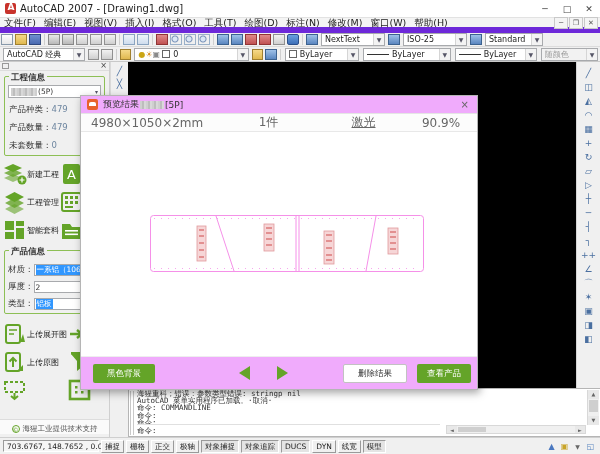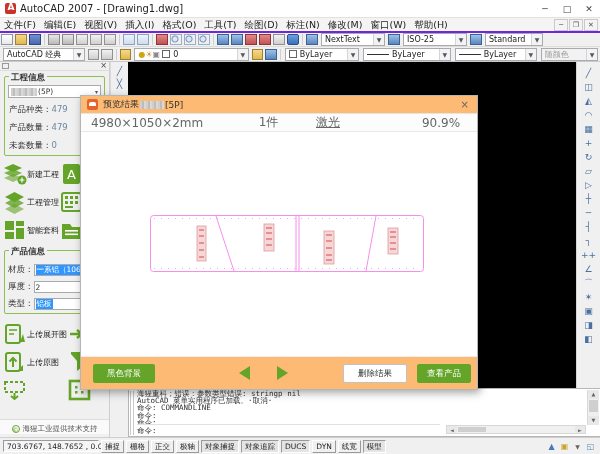--- a/index.html
+++ b/index.html
@@ -4,21 +4,21 @@
 <style>
   * { margin:0; padding:0; box-sizing:border-box; }
   html,body { width:600px; height:454px; overflow:hidden; font-family:"DejaVu Sans","Liberation Sans",sans-serif; background:#f0f0f0; }
 
   
   #titlebar { position:absolute; left:0; top:0; width:600px; height:18px; background:#ffffff; border-bottom:1px solid #e2e2e2; display:flex; align-items:center; font-size:10px; color:#222; }
   #app-icon { width:11px; height:11px; background:#c8322b; margin:0 4px 0 5px; border-radius:2px; position:relative; }
   #app-icon:after{content:"A";position:absolute;left:2.5px;top:-1px;color:#fff;font-size:9px;font-weight:bold;}
   .wincaps { margin-left:auto; display:flex; height:18px; }
   .wincap { width:22px; text-align:center; font-size:9px; color:#444; line-height:18px; }
-  #menubar { position:absolute; left:0; top:18px; width:600px; height:15px; background:#f4f4f4; border-bottom:2px solid #6d28d9; display:flex; align-items:center; font-size:9.5px; color:#222; }
+  #menubar { position:absolute; left:0; top:18px; width:600px; height:15px; background:#f4f4f4; border-bottom:6px solid #6d28d9; display:flex; align-items:center; font-size:9.5px; color:#222; }
   .menu-item { padding:0 4px; line-height:15px; white-space:nowrap; }
   .mdicaps { margin-left:auto; display:flex; margin-right:2px; }
   .mdicap { width:14px; height:12px; border:1px solid #c9c9c9; background:#f4f4f4; font-size:7px; line-height:10px; text-align:center; color:#555; margin-left:1px; }
 
   
   #tb1 { position:absolute; left:0; top:33px; width:600px; height:14px; background:#f0f0f0; border-bottom:1px solid #dcdcdc; display:flex; align-items:center; }
   #tb2 { position:absolute; left:0; top:47px; width:600px; height:15px; background:#f0f0f0; border-bottom:1px solid #c9c9c9; display:flex; align-items:center; }
   .tbsep { width:1px; height:11px; background:#cfcfcf; margin:0 2px; }
   .ticon { width:12px; height:11px; margin:0 1px; border:1px solid transparent; display:inline-block; position:relative; }
   .ig-page{background:linear-gradient(#fff,#e8e8e8);border:1px solid #8899aa;}
@@ -63,21 +63,21 @@
   .pbtn { display:flex; flex-direction:row; align-items:center; }
   .pbtn svg { width:25px; height:24px; }
   .pbtn .lbl { font-size:8px; color:#222; margin-top:1px; white-space:nowrap; }
   .field-row { display:flex; align-items:center; font-size:8.5px; color:#333; margin-top:5px; }
   .field-box { flex:1; height:12px; border:1px solid #a8aaad; background:#fff; font-size:7.5px; display:flex; align-items:center; padding-left:1px; overflow:hidden; }
   .sel-text { background:#3197ff; color:#fff; padding:0 1px; white-space:nowrap; }
   #panel-footer { position:absolute; bottom:3px; left:0; width:100%; display:flex; align-items:center; justify-content:center; font-size:7.5px; color:#555; border-top:1px solid #ddd; padding-top:4px; background:#fafafa;}
   #panel-footer .cc { color:#64a428; border:1px solid #64a428; border-radius:50%; width:8px; height:8px; font-size:6px; line-height:8px; text-align:center; margin-right:3px; }
 
   
-  #dialog { position:absolute; left:80px; top:95px; width:398px; height:295px; background:#fdba74; border:1px solid #b5b5b5; box-shadow:2px 3px 8px rgba(0,0,0,.35); z-index:40; }
+  #dialog { position:absolute; left:80px; top:95px; width:398px; height:295px; background:#f0abfc; border:1px solid #b5b5b5; box-shadow:2px 3px 8px rgba(0,0,0,.35); z-index:40; }
   #dlg-title { height:18px; display:flex; align-items:center; border-bottom:1px solid #e5e5e5; font-size:9px; color:#333; }
   #dlg-icon { width:11px; height:11px; background:#e8622c; border-radius:2px; margin:0 5px 0 6px; position:relative; }
   #dlg-icon:after { content:""; position:absolute; left:2px; top:3px; width:7px; height:4px; background:#fff; border-radius:2px 2px 0 0; }
   #dlg-close { margin-left:auto; margin-right:8px; color:#666; font-size:10px; }
   #dlg-info { height:18px; background:#fcfcfc; border-bottom:1px solid #e8e8e8; display:flex; align-items:center; font-size:12px; color:#666; }
   #dlg-info span { white-space:nowrap; }
   #dlg-canvas { position:relative; height:224px; background:#fff; }
   #dlg-bottom { height:42px; border-top:1px solid #eee; position:relative; }
   .gbtn { position:absolute; top:7px; height:19px; background:#64a428; color:#fff; font-size:8.5px; text-align:center; line-height:19px; border-radius:2px; }
   .wbtn { position:absolute; top:7px; height:19px; background:#fff; border:1px solid #c2c2c2; color:#333; font-size:8.5px; text-align:center; line-height:17px; border-radius:2px; }
@@ -455,21 +455,21 @@
   <div id="dlg-title">
     <div id="dlg-icon"></div>
     <span>预览结果</span>
     <span class="censor" style="width:24px;margin:0 1px;"></span>
     <span>[5P]</span>
     <span id="dlg-close">×</span>
   </div>
   <div id="dlg-info">
     <span style="margin-left:10px;width:130px;">4980×1050×2mm</span>
     <span style="width:95px;text-align:center;">1件</span>
-    <span style="width:95px;text-align:left;text-decoration:underline;">激光</span>
+    <span style="width:95px;text-align:center;text-decoration:underline;">激光</span>
     <span style="width:60px;text-align:center;">90.9%</span>
   </div>
   <div id="dlg-canvas">
     <svg style="position:absolute;left:69px;top:83px;" width="274" height="57" viewBox="0 0 274 57">
       <g stroke="#f590e8" fill="none" stroke-width="1">
         <rect x="0.5" y="0.5" width="273" height="56" rx="3"></rect>
         <line x1="66" y1="1" x2="84" y2="56"></line>
         <line x1="146" y1="1" x2="146" y2="56"></line>
         <line x1="149" y1="1" x2="149" y2="56"></line>
         <line x1="226" y1="1" x2="216" y2="56"></line>

